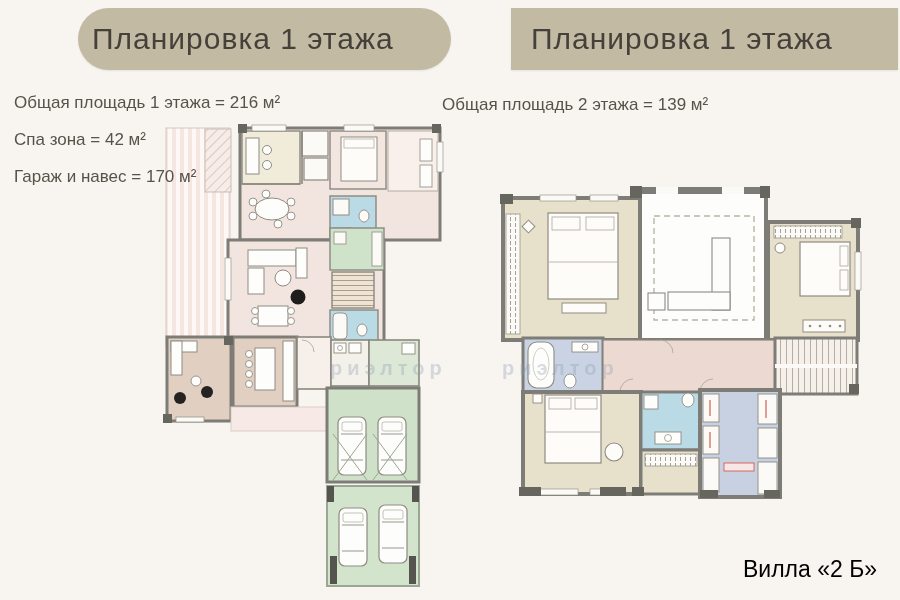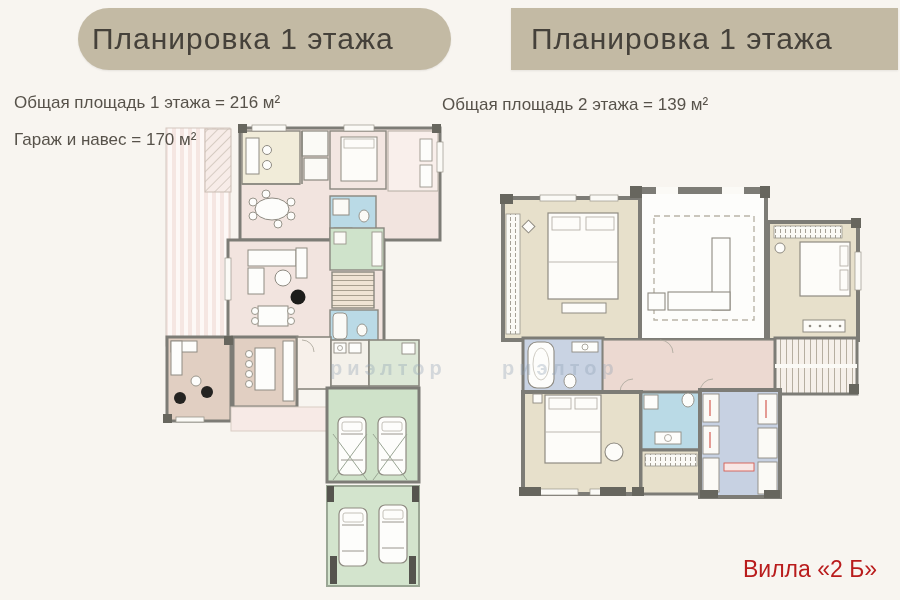--- a/index.html
+++ b/index.html
@@ -22,21 +22,21 @@
   .stats-left{left:14px;top:84px;}
   .stats-right{left:442px;top:86px;}
   .watermark{
     position:absolute;font-size:20px;letter-spacing:5px;
     color:rgba(140,158,180,0.34);font-weight:bold;pointer-events:none;text-align:right;
   }
   .wm1{left:330px;top:357px;}
   .wm2{left:502px;top:357px;}
   .footer-label{
     position:absolute;left:735px;top:556px;width:150px;text-align:center;
-    color:#b91c1c;font-size:23px;font-weight:300;
+    color:#000000;font-size:23px;font-weight:300;
   }
 </style>
 </head>
 <body>
 
 <div class="stage">
 
   <svg width="900" height="600" viewBox="0 0 900 600">
     <defs>
       <pattern id="stripesV" width="8" height="8" patternUnits="userSpaceOnUse">
@@ -335,20 +335,21 @@
 
   <div class="banner banner-left">
     <span>Планировка 1 этажа</span>
   </div>
   <div class="banner banner-right">
     <span>Планировка 1 этажа</span>
   </div>
 
   <div class="stats stats-left">
     <div class="line">Общая площадь 1 этажа = 216 м²</div>
+    <div class="line">Спа зона = 42 м²</div>
     <div class="line">Гараж и навес = 170 м²</div>
   </div>
 
   <div class="stats stats-right">
     <div class="line">Общая площадь 2 этажа = 139 м²</div>
   </div>
 
   <div class="watermark wm1">риэлтор</div>
   <div class="watermark wm2">риэлтор</div>
 

